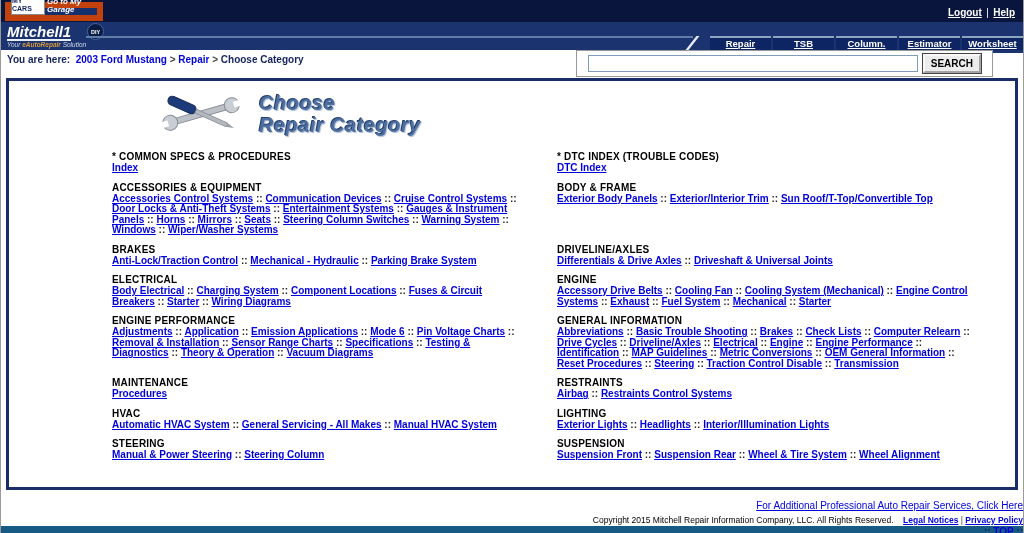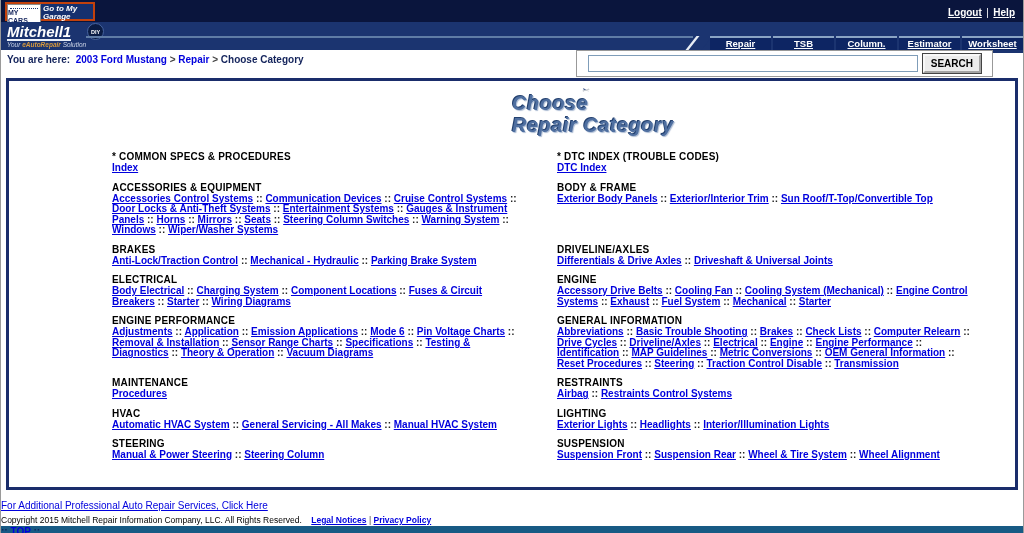--- a/index.html
+++ b/index.html
@@ -2,22 +2,22 @@
 <html><head>
 <meta charset="utf-8">
 <style>
   * { margin:0; padding:0; box-sizing:border-box; }
   html,body { width:1024px; height:533px; overflow:hidden; background:#fff;
               font-family:"Liberation Sans", sans-serif; }
   .page { width:1024px; height:533px; border-left:1px solid #9a9a9a; border-right:1px solid #9a9a9a; position:relative; background:#fff; }
 
   
   .topbar { height:22px; background:#0a153d; position:relative; }
-  .mycars { position:absolute; left:4px; top:2px; height:19px; display:flex; align-items:flex-start;
-            border:2px solid #c2410c; background:#16306e; cursor:pointer; }
+  .mycars { position:absolute; left:4px; top:2px; height:19px; display:flex; align-items:flex-end;
+            border:6px solid #c2410c; background:#16306e; cursor:pointer; }
   .plate { background:#fff; border:1px solid #8a8a8a; width:34px; display:flex; flex-direction:column; align-items:center; justify-content:flex-end; padding-bottom:1px; }
   .plate-top { width:28px; height:3px; border-bottom:1px dotted #1b3573; margin-top:1px; }
   .plate-txt { font-size:7px; font-weight:bold; color:#13235b; letter-spacing:0; line-height:8px; }
   .garage-txt { width:52px; color:#fff; font-size:8px; font-style:italic; font-weight:bold; line-height:8px; padding:1px 2px; }
   .session { position:absolute; right:8px; top:2px; text-align:center; }
   .session a { color:#fff; font-size:10px; font-weight:bold; text-decoration:underline; cursor:pointer; }
   .session .sdiv { color:#fff; font-size:10px; }
   .version { color:#c9d3e8; font-size:8px; font-style:italic; margin-top:1px; }
 
   
@@ -48,37 +48,37 @@
 
   
   .search-wrap { position:absolute; right:30px; top:50px; background:#fff; border:1px solid #999;
                  padding:3px 11px; display:flex; align-items:center; gap:5px; z-index:5; }
   .search-input { width:330px; height:17px; border:1px solid #7f9db9; font-size:11px; padding:0 2px; }
   .search-btn { height:19px; padding:0 6px; background:#ececec; border:2px outset #f8f8f8; outline:1px solid #444;
                 font-size:10px; font-weight:bold; color:#000; cursor:pointer; font-family:"Liberation Sans",sans-serif; }
 
   
   .panel { margin:0 5px; height:412px; border:3px solid #1a2d6b; background:#fff; overflow:hidden; }
-  .title-row { display:flex; align-items:center; margin:7px 0 0 148px; height:48px;flex-direction:column; }
+  .title-row { display:flex; align-items:flex-end; margin:7px 0 0 148px; height:48px; }
   .title-txt { margin-left:14px; font-size:20px; font-weight:bold; font-style:italic; color:#4f6fa0;
                line-height:22px; letter-spacing:0.5px;
                text-shadow:-1px -1px 0 #24416f, 1px 1px 1px #aebdd4; }
 
   
   .cat-table { border-collapse:collapse; margin:16px 0 0 103px; }
   .cat-table td { vertical-align:top; padding-bottom:9px; }
   .cat-td-left { width:445px; padding-right:32px; }
   .cat-td-right { width:425px; }
   .cat-heading { font-size:10px; font-weight:bold; color:#000; line-height:10px; margin-bottom:1px; letter-spacing:0.2px; }
   .cat-links { font-size:10px; font-weight:bold; line-height:10.5px; }
   .cat-link { color:#0000dd; text-decoration:underline; cursor:pointer; }
   .sep { color:#222; }
 
   
-  .footer { height:36px; text-align:left; padding-top:5px; }
+  .footer { height:36px; text-align:right; padding-top:5px; }
   .f-link { font-size:10px; color:#0000dd; text-decoration:underline; cursor:pointer; }
   .f-copy { font-size:8.5px; color:#000; margin-top:2px; }
   .f-copy a { color:#0000dd; font-weight:bold; text-decoration:underline; cursor:pointer; }
   .f-copy .fdiv { color:#444; }
   .f-top { font-size:10px; font-weight:bold; margin-top:1px; }
   .f-top .colons { color:#13235b; }
   .f-top a { color:#0000dd; text-decoration:underline; cursor:pointer; }
   .bottombar { height:7px; background:#175a84; }
 </style>
 </head>

